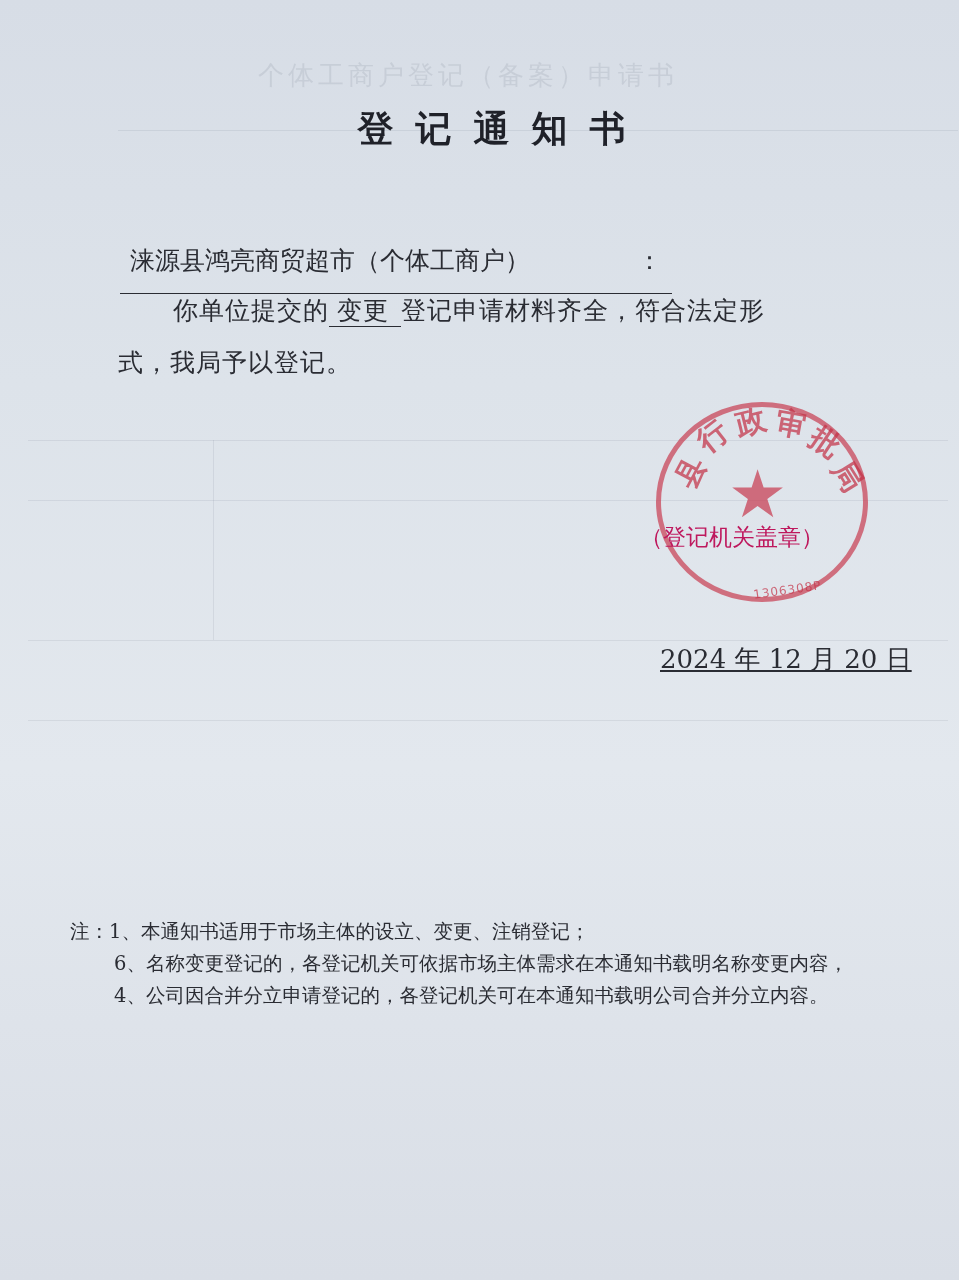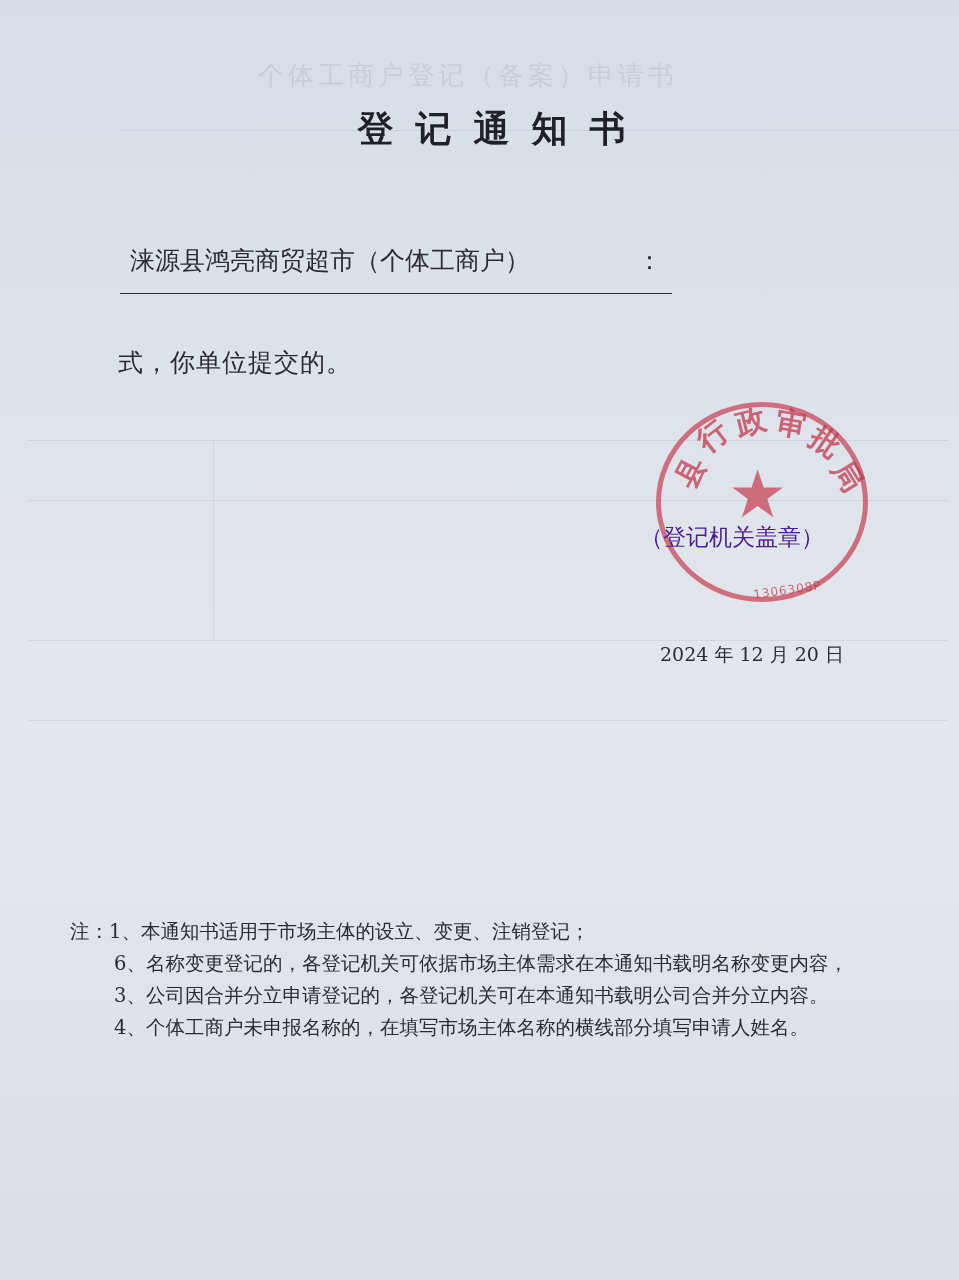--- a/index.html
+++ b/index.html
@@ -129,28 +129,29 @@
       color: rgba(195, 50, 70, 0.72);
       transform: rotate(-8deg);
       letter-spacing: 1px;
     }
     .seal-label {
       position: absolute;
       top: 522px;
       left: 632px;
       font-size: 23px;
       white-space: nowrap;
-      color: #4c1d95;
+      color: #be185d;
     }
     .date {
       position: absolute;
       top: 642px;
       left: 652px;
-      font-size: 19px;
-      white-space: nowrap;
+      font-size: 26px;
+      white-space: nowrap;
+      text-decoration: underline;
     }
     .notes {
       position: absolute;
       top: 916px;
       left: 62px;
       width: 890px;
       font-size: 19.5px;
       line-height: 32px;
       color: #2a2c33;
     }
@@ -175,37 +176,39 @@
   <div class="ghost-line" style="top:720px;left:20px;width:920px;height:1px;"></div>
 
   <div class="title">登记通知书</div>
 
 
   <div class="addressee">
     <span>涞源县鸿亮商贸超市（个体工商户）</span>
     <span class="colon">：</span>
   </div>
 
-
-  <div class="body-line2">式，你单位提交的。</div>
+  <div class="body-line1">
+    <span>你单位提交的</span><span class="blank">变更</span><span>登记申请材料齐全，符合法定形</span>
+  </div>
+
+  <div class="body-line2">式，我局予以登记。</div>
 
   <div class="seal"></div>
   <div class="seal-text-top" style="left:668px;top:452px;transform:rotate(-62deg);">县</div>
   <div class="seal-text-top" style="left:690px;top:416px;transform:rotate(-38deg);">行</div>
   <div class="seal-text-top" style="left:728px;top:402px;transform:rotate(-14deg);">政</div>
   <div class="seal-text-top" style="left:768px;top:404px;transform:rotate(10deg);">审</div>
   <div class="seal-text-top" style="left:802px;top:422px;transform:rotate(34deg);">批</div>
   <div class="seal-text-top" style="left:824px;top:456px;transform:rotate(58deg);">局</div>
   <div class="seal-star">★</div>
   <div class="seal-code">1306308P</div>
 
   <div class="seal-label">（登记机关盖章）</div>
 
   <div class="date">2024 年 12 月 20 日</div>
 
   <div class="notes">
     <div class="n">注：1、本通知书适用于市场主体的设立、变更、注销登记；</div>
     <div class="n indent">6、名称变更登记的，各登记机关可依据市场主体需求在本通知书载明名称变更内容，</div>
-    <div class="n indent">3、公司因合并分立申请登记的，各登记机关可在本通知书载明公司合并分立内容。</div>
-    <div class="n indent">4、个体工商户未申报名称的，在填写市场主体名称的横线部分填写申请人姓名。</div>
+    <div class="n indent">4、公司因合并分立申请登记的，各登记机关可在本通知书载明公司合并分立内容。</div>
   </div>
 
 </div>
 
 </body></html>

